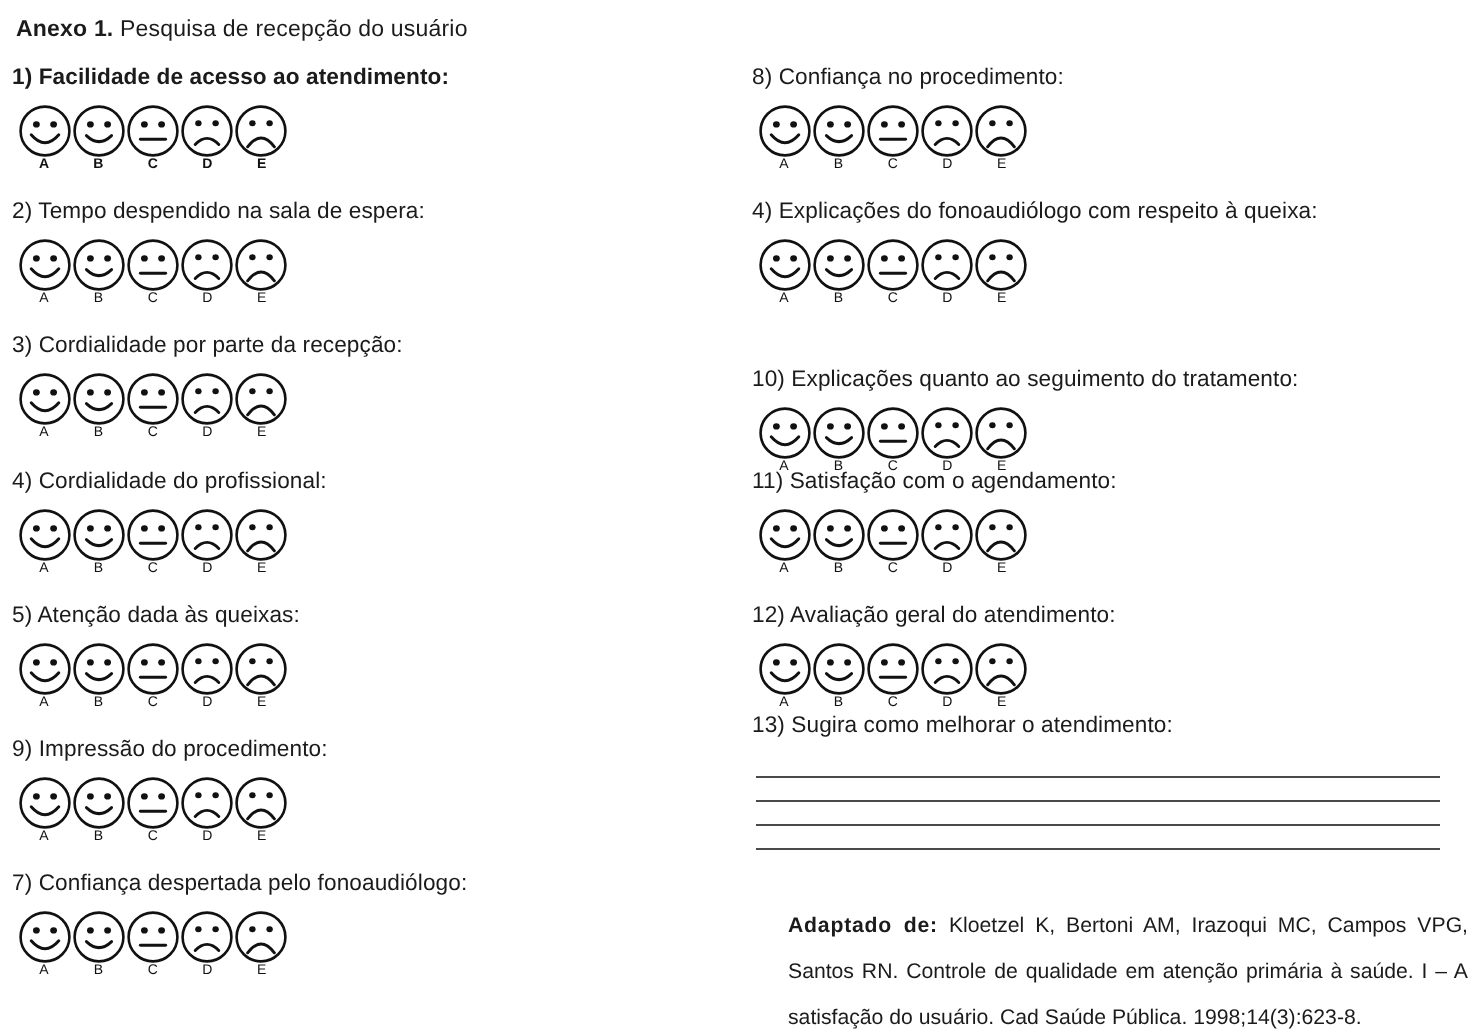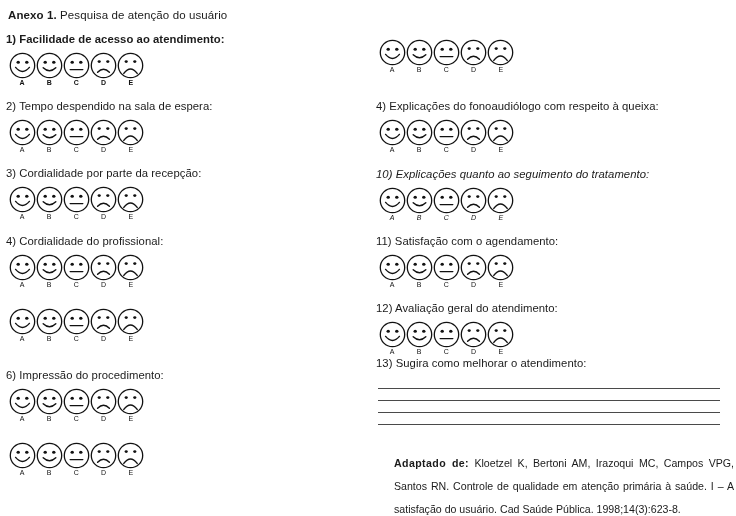--- a/index.html
+++ b/index.html
@@ -77,21 +77,21 @@
     color:#1b1b1b;
   }
   .citation b { font-weight:bold; letter-spacing:0.4px; }
 </style>
 </head>
 <body>
 
 <div class="page">
 
   <div class="title">
-    <b>Anexo 1.</b><span> Pesquisa de atenção do usuário</span>
+    <b>Anexo 1.</b><span> Pesquisa de recepção do usuário</span>
   </div>
 
   <div class="col col-left" id="left-column">
       <div class="q" style="top: 33px; font-weight: bold;">
         <div class="q-label">1) Facilidade de acesso ao atendimento:</div>
         <div class="faces">
           <div class="face-item" style="left: 2px;"><span><svg width="27" height="27" viewBox="0 0 27 27">
                 <circle cx="13.5" cy="13.5" r="12.2" fill="none" stroke="#111" stroke-width="1.3"></circle>
                 <ellipse cx="9.2" cy="10.2" rx="1.7" ry="1.564" fill="#111"></ellipse>
                 <ellipse cx="17.8" cy="10.2" rx="1.7" ry="1.564" fill="#111"></ellipse>
@@ -222,20 +222,21 @@
               </svg></span><div class="face-letter">D</div></div>
           <div class="face-item" style="left: 110.8px;"><span><svg width="27" height="27" viewBox="0 0 27 27">
                 <circle cx="13.5" cy="13.5" r="12.2" fill="none" stroke="#111" stroke-width="1.3"></circle>
                 <ellipse cx="9.2" cy="9.6" rx="1.6" ry="1.4720000000000002" fill="#111"></ellipse>
                 <ellipse cx="17.8" cy="9.6" rx="1.6" ry="1.4720000000000002" fill="#111"></ellipse>
                 <path d="M6.8 21.4 Q13.5 12.6 20.2 21.4" fill="none" stroke="#111" stroke-width="1.45" stroke-linecap="round"></path>
               </svg></span><div class="face-letter">E</div></div>
         </div>
       </div>
       <div class="q" style="top: 301.8px;">
+        <div class="q-label">5) Atenção dada às queixas:</div>
         <div class="faces">
           <div class="face-item" style="left: 2px;"><span><svg width="27" height="27" viewBox="0 0 27 27">
                 <circle cx="13.5" cy="13.5" r="12.2" fill="none" stroke="#111" stroke-width="1.3"></circle>
                 <ellipse cx="9.2" cy="10.2" rx="1.7" ry="1.564" fill="#111"></ellipse>
                 <ellipse cx="17.8" cy="10.2" rx="1.7" ry="1.564" fill="#111"></ellipse>
                 <path d="M6.6 15.4 Q13.5 23.4 20.4 15.4" fill="none" stroke="#111" stroke-width="1.45" stroke-linecap="round"></path>
               </svg></span><div class="face-letter">A</div></div>
           <div class="face-item" style="left: 29.2px;"><span><svg width="27" height="27" viewBox="0 0 27 27">
                 <circle cx="13.5" cy="13.5" r="12.2" fill="none" stroke="#111" stroke-width="1.3"></circle>
                 <ellipse cx="9.2" cy="10.2" rx="1.7" ry="1.564" fill="#111"></ellipse>
@@ -256,21 +257,21 @@
               </svg></span><div class="face-letter">D</div></div>
           <div class="face-item" style="left: 110.8px;"><span><svg width="27" height="27" viewBox="0 0 27 27">
                 <circle cx="13.5" cy="13.5" r="12.2" fill="none" stroke="#111" stroke-width="1.3"></circle>
                 <ellipse cx="9.2" cy="9.6" rx="1.6" ry="1.4720000000000002" fill="#111"></ellipse>
                 <ellipse cx="17.8" cy="9.6" rx="1.6" ry="1.4720000000000002" fill="#111"></ellipse>
                 <path d="M6.8 21.4 Q13.5 12.6 20.2 21.4" fill="none" stroke="#111" stroke-width="1.45" stroke-linecap="round"></path>
               </svg></span><div class="face-letter">E</div></div>
         </div>
       </div>
       <div class="q" style="top: 369px;">
-        <div class="q-label">6) Impressão do procedimento:</div>
+        <div class="q-label">9) Impressão do procedimento:</div>
         <div class="faces">
           <div class="face-item" style="left: 2px;"><span><svg width="27" height="27" viewBox="0 0 27 27">
                 <circle cx="13.5" cy="13.5" r="12.2" fill="none" stroke="#111" stroke-width="1.3"></circle>
                 <ellipse cx="9.2" cy="10.2" rx="1.7" ry="1.564" fill="#111"></ellipse>
                 <ellipse cx="17.8" cy="10.2" rx="1.7" ry="1.564" fill="#111"></ellipse>
                 <path d="M6.6 15.4 Q13.5 23.4 20.4 15.4" fill="none" stroke="#111" stroke-width="1.45" stroke-linecap="round"></path>
               </svg></span><div class="face-letter">A</div></div>
           <div class="face-item" style="left: 29.2px;"><span><svg width="27" height="27" viewBox="0 0 27 27">
                 <circle cx="13.5" cy="13.5" r="12.2" fill="none" stroke="#111" stroke-width="1.3"></circle>
                 <ellipse cx="9.2" cy="10.2" rx="1.7" ry="1.564" fill="#111"></ellipse>
@@ -291,20 +292,21 @@
               </svg></span><div class="face-letter">D</div></div>
           <div class="face-item" style="left: 110.8px;"><span><svg width="27" height="27" viewBox="0 0 27 27">
                 <circle cx="13.5" cy="13.5" r="12.2" fill="none" stroke="#111" stroke-width="1.3"></circle>
                 <ellipse cx="9.2" cy="9.6" rx="1.6" ry="1.4720000000000002" fill="#111"></ellipse>
                 <ellipse cx="17.8" cy="9.6" rx="1.6" ry="1.4720000000000002" fill="#111"></ellipse>
                 <path d="M6.8 21.4 Q13.5 12.6 20.2 21.4" fill="none" stroke="#111" stroke-width="1.45" stroke-linecap="round"></path>
               </svg></span><div class="face-letter">E</div></div>
         </div>
       </div>
       <div class="q" style="top: 436.2px;">
+        <div class="q-label">7) Confiança despertada pelo fonoaudiólogo:</div>
         <div class="faces">
           <div class="face-item" style="left: 2px;"><span><svg width="27" height="27" viewBox="0 0 27 27">
                 <circle cx="13.5" cy="13.5" r="12.2" fill="none" stroke="#111" stroke-width="1.3"></circle>
                 <ellipse cx="9.2" cy="10.2" rx="1.7" ry="1.564" fill="#111"></ellipse>
                 <ellipse cx="17.8" cy="10.2" rx="1.7" ry="1.564" fill="#111"></ellipse>
                 <path d="M6.6 15.4 Q13.5 23.4 20.4 15.4" fill="none" stroke="#111" stroke-width="1.45" stroke-linecap="round"></path>
               </svg></span><div class="face-letter">A</div></div>
           <div class="face-item" style="left: 29.2px;"><span><svg width="27" height="27" viewBox="0 0 27 27">
                 <circle cx="13.5" cy="13.5" r="12.2" fill="none" stroke="#111" stroke-width="1.3"></circle>
                 <ellipse cx="9.2" cy="10.2" rx="1.7" ry="1.564" fill="#111"></ellipse>
@@ -328,20 +330,21 @@
                 <ellipse cx="9.2" cy="9.6" rx="1.6" ry="1.4720000000000002" fill="#111"></ellipse>
                 <ellipse cx="17.8" cy="9.6" rx="1.6" ry="1.4720000000000002" fill="#111"></ellipse>
                 <path d="M6.8 21.4 Q13.5 12.6 20.2 21.4" fill="none" stroke="#111" stroke-width="1.45" stroke-linecap="round"></path>
               </svg></span><div class="face-letter">E</div></div>
         </div>
       </div>
     </div>
 
   <div class="col col-right" id="right-column">
       <div class="q" style="top: 33px;">
+        <div class="q-label">8) Confiança no procedimento:</div>
         <div class="faces">
           <div class="face-item" style="left: 2px;"><span><svg width="27" height="27" viewBox="0 0 27 27">
                 <circle cx="13.5" cy="13.5" r="12.2" fill="none" stroke="#111" stroke-width="1.3"></circle>
                 <ellipse cx="9.2" cy="10.2" rx="1.7" ry="1.564" fill="#111"></ellipse>
                 <ellipse cx="17.8" cy="10.2" rx="1.7" ry="1.564" fill="#111"></ellipse>
                 <path d="M6.6 15.4 Q13.5 23.4 20.4 15.4" fill="none" stroke="#111" stroke-width="1.45" stroke-linecap="round"></path>
               </svg></span><div class="face-letter">A</div></div>
           <div class="face-item" style="left: 29.2px;"><span><svg width="27" height="27" viewBox="0 0 27 27">
                 <circle cx="13.5" cy="13.5" r="12.2" fill="none" stroke="#111" stroke-width="1.3"></circle>
                 <ellipse cx="9.2" cy="10.2" rx="1.7" ry="1.564" fill="#111"></ellipse>
@@ -396,21 +399,21 @@
                 <path d="M7.6 20.2 Q13.5 14.2 19.4 20.2" fill="none" stroke="#111" stroke-width="1.45" stroke-linecap="round"></path>
               </svg></span><div class="face-letter">D</div></div>
           <div class="face-item" style="left: 110.8px;"><span><svg width="27" height="27" viewBox="0 0 27 27">
                 <circle cx="13.5" cy="13.5" r="12.2" fill="none" stroke="#111" stroke-width="1.3"></circle>
                 <ellipse cx="9.2" cy="9.6" rx="1.6" ry="1.4720000000000002" fill="#111"></ellipse>
                 <ellipse cx="17.8" cy="9.6" rx="1.6" ry="1.4720000000000002" fill="#111"></ellipse>
                 <path d="M6.8 21.4 Q13.5 12.6 20.2 21.4" fill="none" stroke="#111" stroke-width="1.45" stroke-linecap="round"></path>
               </svg></span><div class="face-letter">E</div></div>
         </div>
       </div>
-      <div class="q" style="top: 168px; font-style: italic;">
+      <div class="q" style="top: 184px;">
         <div class="q-label">10) Explicações quanto ao seguimento do tratamento:</div>
         <div class="faces">
           <div class="face-item" style="left: 2px;"><span><svg width="27" height="27" viewBox="0 0 27 27">
                 <circle cx="13.5" cy="13.5" r="12.2" fill="none" stroke="#111" stroke-width="1.3"></circle>
                 <ellipse cx="9.2" cy="10.2" rx="1.7" ry="1.564" fill="#111"></ellipse>
                 <ellipse cx="17.8" cy="10.2" rx="1.7" ry="1.564" fill="#111"></ellipse>
                 <path d="M6.6 15.4 Q13.5 23.4 20.4 15.4" fill="none" stroke="#111" stroke-width="1.45" stroke-linecap="round"></path>
               </svg></span><div class="face-letter">A</div></div>
           <div class="face-item" style="left: 29.2px;"><span><svg width="27" height="27" viewBox="0 0 27 27">
                 <circle cx="13.5" cy="13.5" r="12.2" fill="none" stroke="#111" stroke-width="1.3"></circle>

